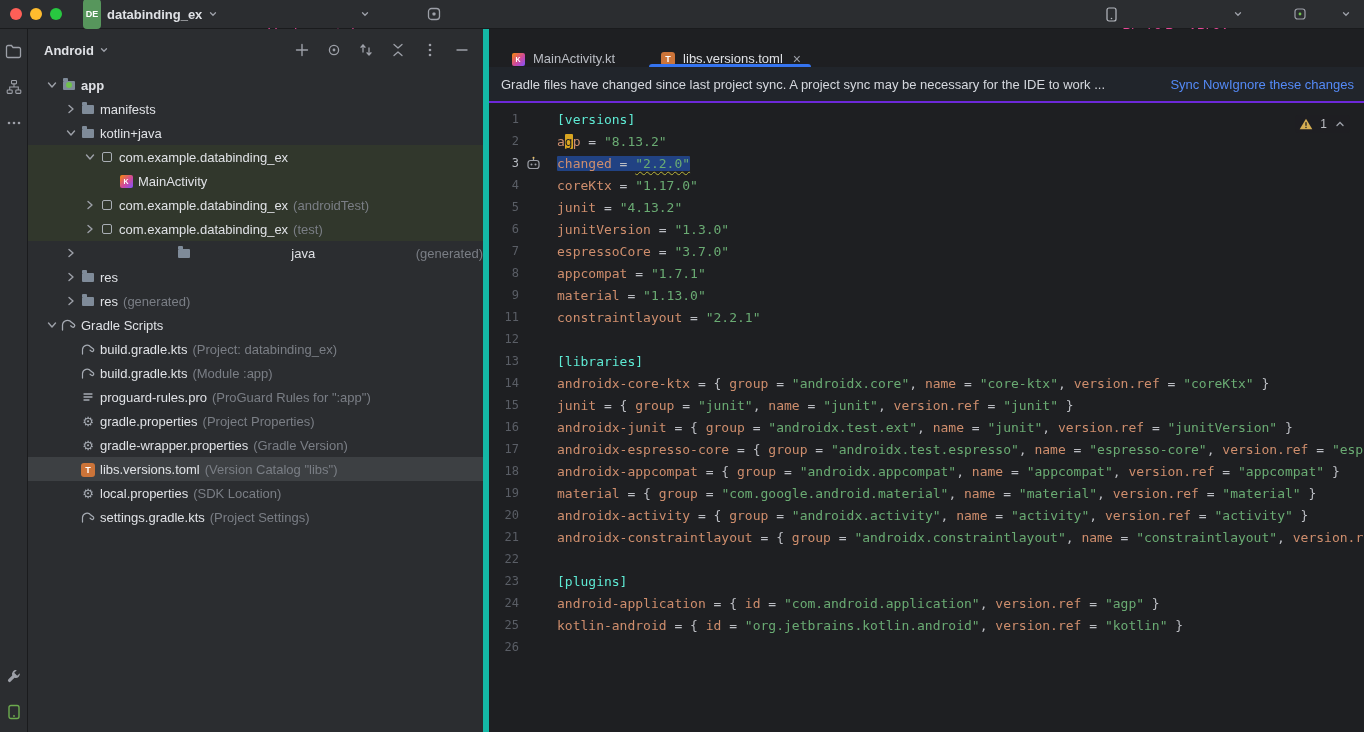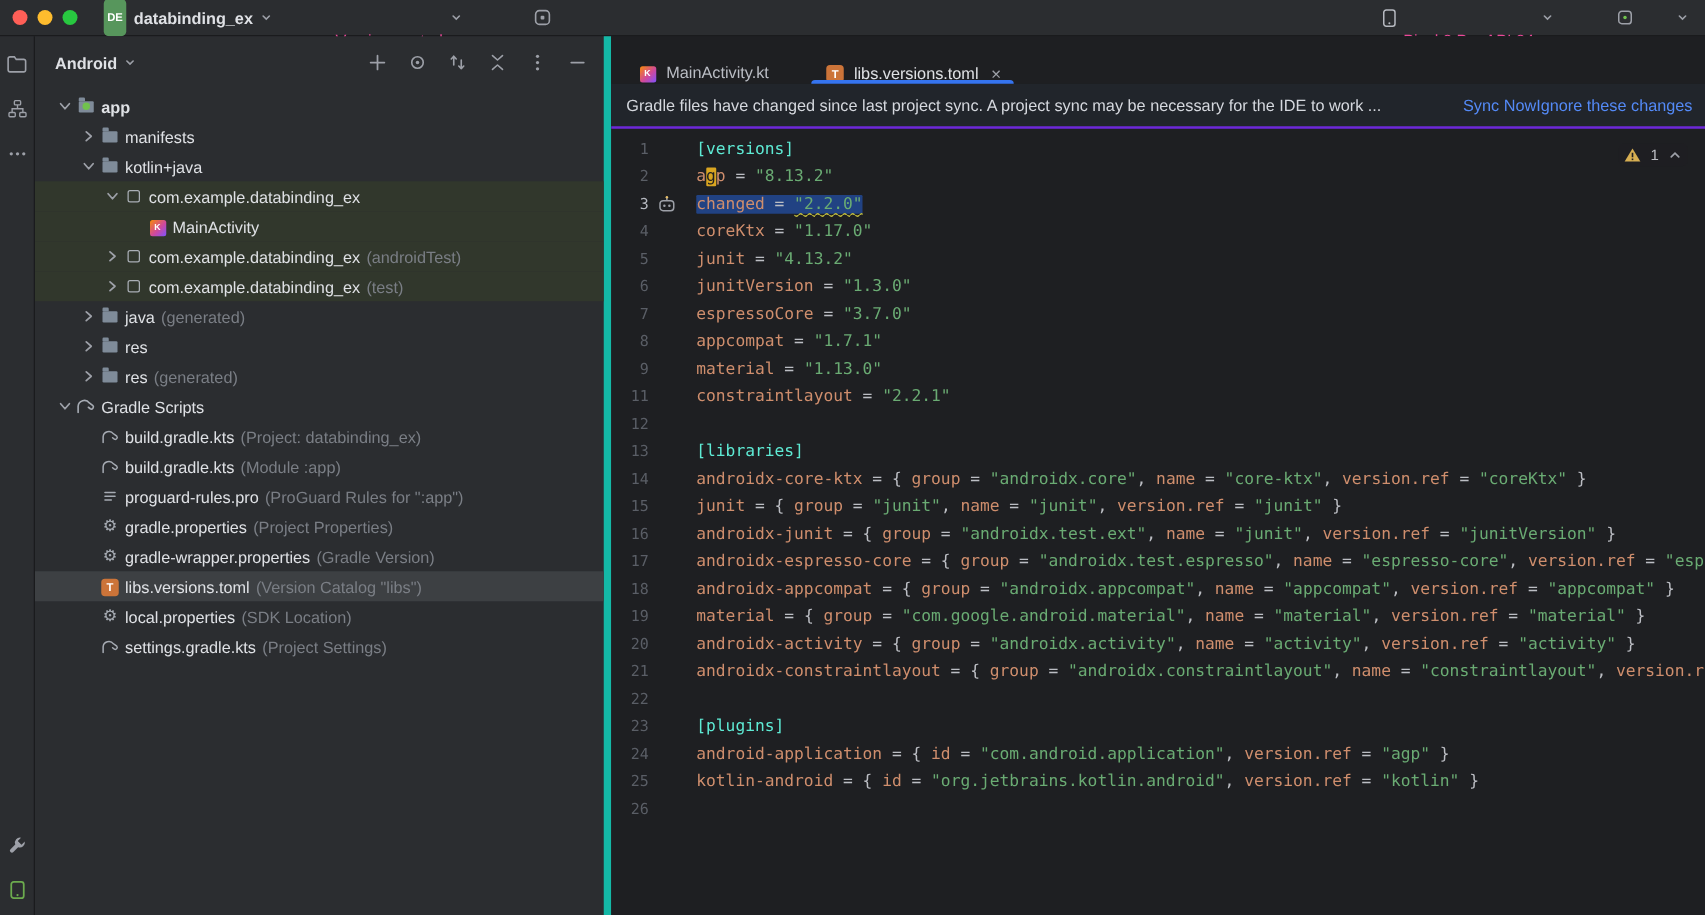--- a/index.html
+++ b/index.html
@@ -309,21 +309,21 @@
               <svg class="chevsvg" width="16" height="16" viewBox="0 0 16 16">
                 <path d="M6 4.5 L10 8 L6 11.5" fill="none" stroke="#9da0a8" stroke-width="1.4" stroke-linecap="round" stroke-linejoin="round"></path>
               </svg>
             </span>
             <span><span class="ic">
                 <span class="pkg"></span>
               </span></span>
             <span class="tlabel">com.example.databinding_ex</span>
             <span class="tsuffix">(test)</span>
           </div>
-          <div class="trow" style="padding-left: 35px;">
+          <div class="trow" style="padding-left: 35px; justify-content: space-between;">
             <span class="icbox">
               <svg class="chevsvg" width="16" height="16" viewBox="0 0 16 16">
                 <path d="M6 4.5 L10 8 L6 11.5" fill="none" stroke="#9da0a8" stroke-width="1.4" stroke-linecap="round" stroke-linejoin="round"></path>
               </svg>
             </span>
             <span><span class="ic">
                 <span class="fld"></span>
               </span></span>
             <span class="tlabel">java</span>
             <span class="tsuffix">(generated)</span>

